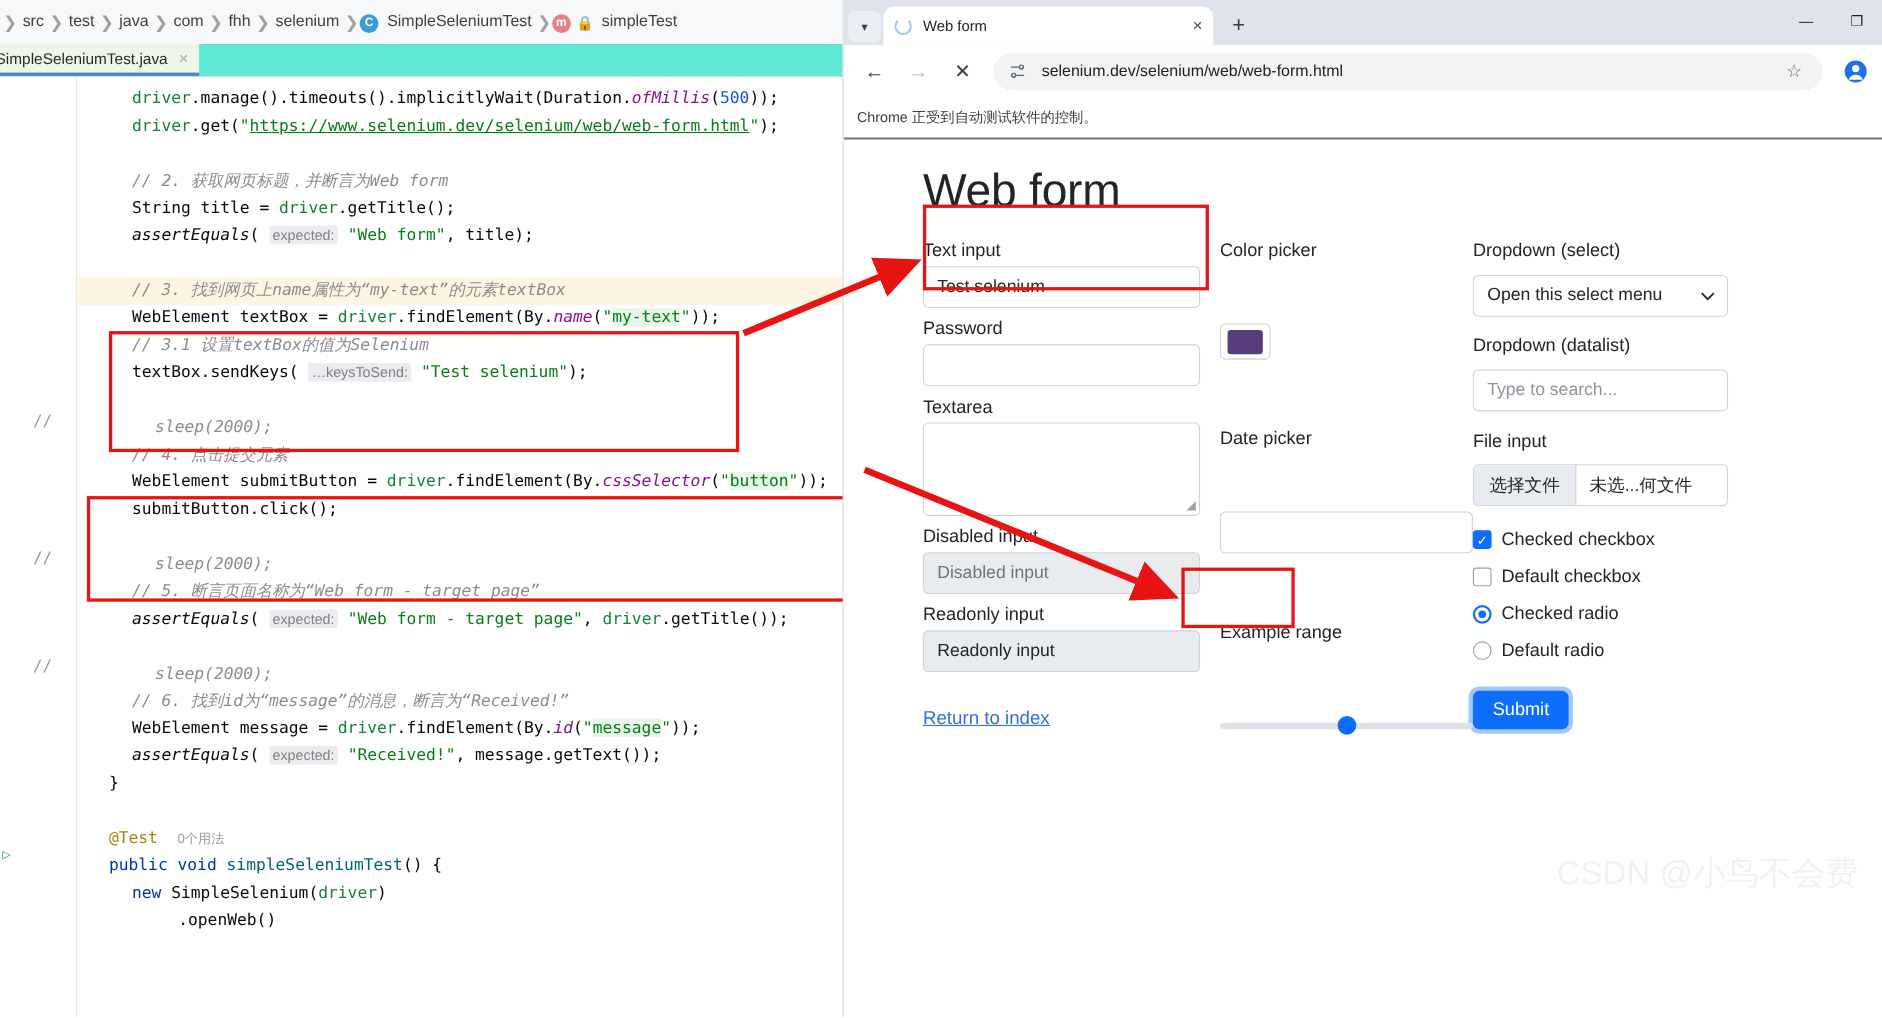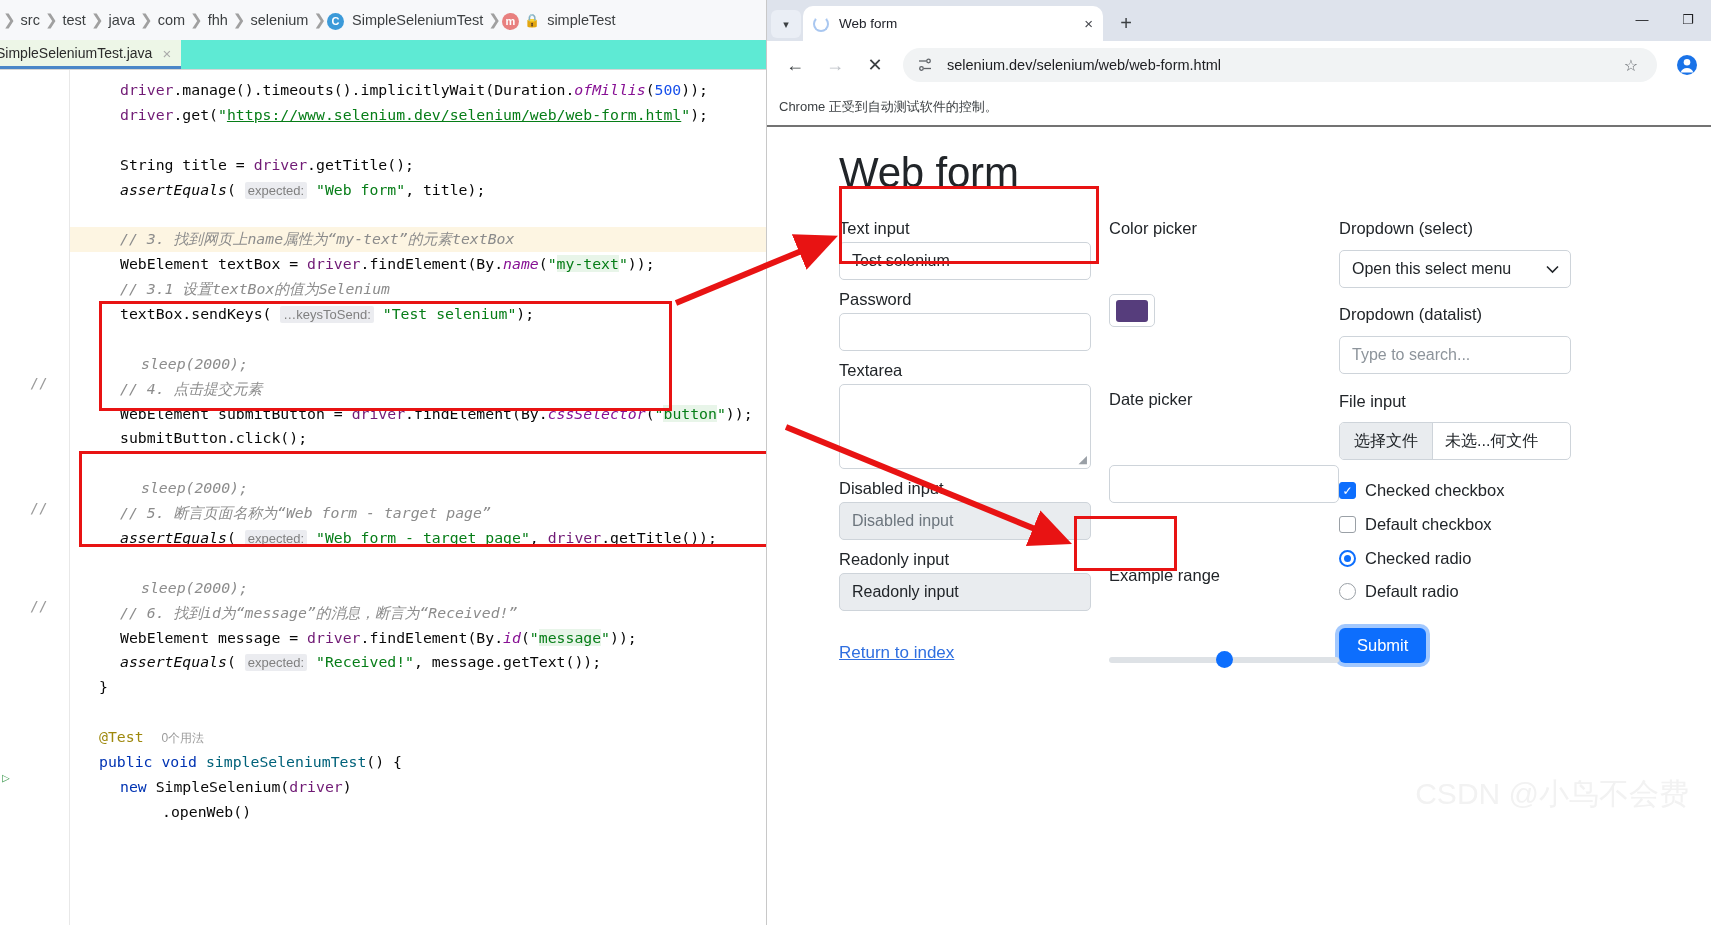--- a/index.html
+++ b/index.html
@@ -52,21 +52,21 @@
   .code-area { position: relative; flex: 1; padding-top: 8px; overflow: hidden; }
   .ln { position: relative; height: 24.9px; line-height: 24.9px;
         white-space: pre; color: #080808; }
   .hl-line { background: #fdf5e2; }
 
   .k   { color: #0033b3; font-weight: 500; }   
   .s   { color: #067d17; }                      
   .n   { color: #1750eb; }                      
   .cm  { color: #8c8c8c; font-style: italic; }  
   .fn  { color: #00627a; }
-  .id  { color: #701a75; }
+  .id  { color: #15803d; }
   .idi { color: #871094; font-style: italic; }
   .ital{ font-style: italic; }
   .link{ color: #067d17; text-decoration: underline; }
   .hint{ background: #ebecf0; color: #808080; font-family: "Liberation Sans", sans-serif;
          font-size: 13px; padding: 1px 3px; border-radius: 2px; }
   .green-hl { background: #e8f5e9; }
   .anno { color: #9e880d; }
   .usage { color: #9b9b9b; font-family: "Liberation Sans", sans-serif; font-size: 12px; }
 
   
@@ -235,20 +235,21 @@
       <div class="gutter">
         <span class="fold" style="top:305px">//</span>
         <span class="fold" style="top:430px">//</span>
         <span class="fold" style="top:528px">//</span>
         <span class="runmark" style="top:700px">▷</span>
       </div>
       <div class="code-area" id="code-area">
           <div class="ln" style="padding-left: 50px;"><span class="id">driver</span>.manage().timeouts().implicitlyWait(Duration.<span class="idi">ofMillis</span>(<span class="n">500</span>));</div>
           <div class="ln" style="padding-left: 50px;"><span class="id">driver</span>.get(<span class="s">"</span><span class="link">https://www.selenium.dev/selenium/web/web-form.html</span><span class="s">"</span>);</div>
           <div class="ln" style="padding-left: 8px;">&nbsp;</div>
+          <div class="ln" style="padding-left: 50px;"><span class="cm">// 2. 获取网页标题，并断言为Web form</span></div>
           <div class="ln" style="padding-left: 50px;">String title = <span class="id">driver</span>.getTitle();</div>
           <div class="ln" style="padding-left: 50px;"><span class="ital">assertEquals</span>( <span class="hint">expected:</span> <span class="s">"Web form"</span>, title);</div>
           <div class="ln" style="padding-left: 8px;">&nbsp;</div>
           <div class="ln hl-line" style="padding-left: 50px;"><span class="cm">// 3. 找到网页上name属性为“my-text”的元素textBox</span></div>
           <div class="ln" style="padding-left: 50px;">WebElement textBox = <span class="id">driver</span>.findElement(By.<span class="idi">name</span>(<span class="s">"</span><span class="s green-hl">my-text</span><span class="s">"</span>));</div>
           <div class="ln" style="padding-left: 50px;"><span class="cm">// 3.1 设置textBox的值为Selenium</span></div>
           <div class="ln" style="padding-left: 50px;">textBox.sendKeys( <span class="hint">…keysToSend:</span> <span class="s">"Test selenium"</span>);</div>
           <div class="ln" style="padding-left: 8px;">&nbsp;</div>
           <div class="ln" style="padding-left: 71px;"><span class="cm">sleep(2000);</span></div>
           <div class="ln" style="padding-left: 50px;"><span class="cm">// 4. 点击提交元素</span></div>

